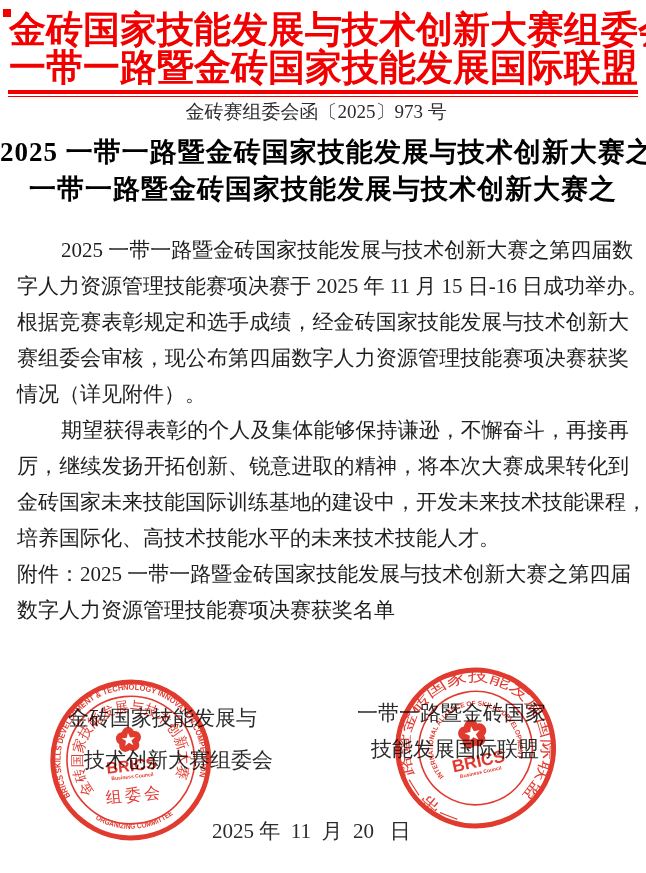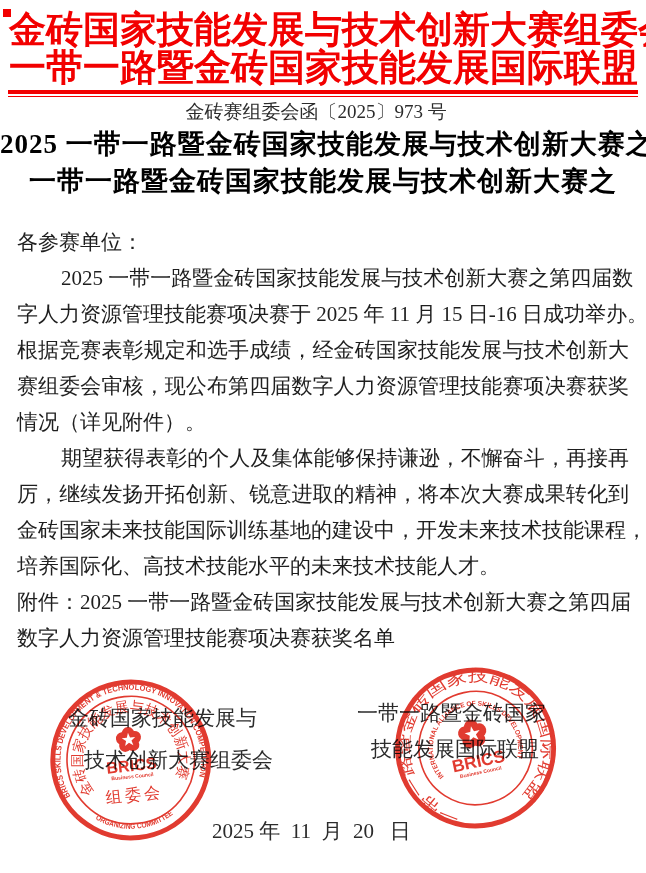--- a/index.html
+++ b/index.html
@@ -5,21 +5,21 @@
   html,body{margin:0;padding:0;background:#ffffff;}
   .page{position:relative;width:646px;height:873px;background:#ffffff;overflow:hidden;
         font-family:"Liberation Serif","DejaVu Serif",serif;color:#222;}
   .red-square{position:absolute;left:3px;top:9px;width:8px;height:8px;background:#f20000;}
   .hdr{margin:11px 9px 0 9px;}
   .hdr-line{font-size:37px;line-height:38px;font-weight:bold;color:#f20000;
             text-align:justify;text-align-last:justify;text-justify:inter-ideograph;
             white-space:nowrap;letter-spacing:0;}
   .rule{margin:3px 8px 0 8px;height:2px;border-top:4px solid #f20000;border-bottom:1px solid #f20000;}
   .doc-num{margin:4px 14px 0 0;text-align:center;font-size:19px;line-height:22px;color:#2b2b2b;white-space:pre;}
-  .title{margin-top:3px;text-align:center;font-weight:bold;color:#000;}
+  .title{margin-top:11px;text-align:center;font-weight:bold;color:#000;}
   .title-line{font-size:27px;line-height:37px;letter-spacing:1px;white-space:nowrap;}
   .body{margin:24px 17px 0 17px;font-size:21px;line-height:36px;color:#1e1e1e;}
   .bline{text-align:justify;text-align-last:justify;text-justify:inter-ideograph;white-space:pre;}
   .bline.pe{text-align-last:left;}
   .bline.indent{text-indent:2.1em;}
   .attach{}
   .sig{position:absolute;font-size:21px;color:#2b2b2b;white-space:pre;}
   .date-line{position:absolute;left:212px;top:817px;font-size:21px;color:#2b2b2b;white-space:pre;}
   .stamp{position:absolute;mix-blend-mode:multiply;opacity:0.92;}
   .stamp svg text{font-family:"Liberation Sans","DejaVu Sans",sans-serif;}
@@ -39,21 +39,20 @@
   <div class="rule"></div>
 
   <div class="doc-num">金砖赛组委会函〔2025〕973 号</div>
 
   <div class="title">
     <div class="title-line">2025 一带一路暨金砖国家技能发展与技术创新大赛之</div>
     <div class="title-line">一带一路暨金砖国家技能发展与技术创新大赛之</div>
   </div>
 
   <div class="body">
-    <div class="bline pe">各参赛单位：</div>
     <div class="bline indent">2025 一带一路暨金砖国家技能发展与技术创新大赛之第四届数</div>
     <div class="bline">字人力资源管理技能赛项决赛于 2025 年 11 月 15 日-16 日成功举办。</div>
     <div class="bline">根据竞赛表彰规定和选手成绩，经金砖国家技能发展与技术创新大</div>
     <div class="bline">赛组委会审核，现公布第四届数字人力资源管理技能赛项决赛获奖</div>
     <div class="bline pe">情况（详见附件）。</div>
     <div class="bline indent">期望获得表彰的个人及集体能够保持谦逊，不懈奋斗，再接再</div>
     <div class="bline">厉，继续发扬开拓创新、锐意进取的精神，将本次大赛成果转化到</div>
     <div class="bline">金砖国家未来技能国际训练基地的建设中，开发未来技术技能课程，</div>
     <div class="bline pe">培养国际化、高技术技能水平的未来技术技能人才。</div>
     <div class="attach">

